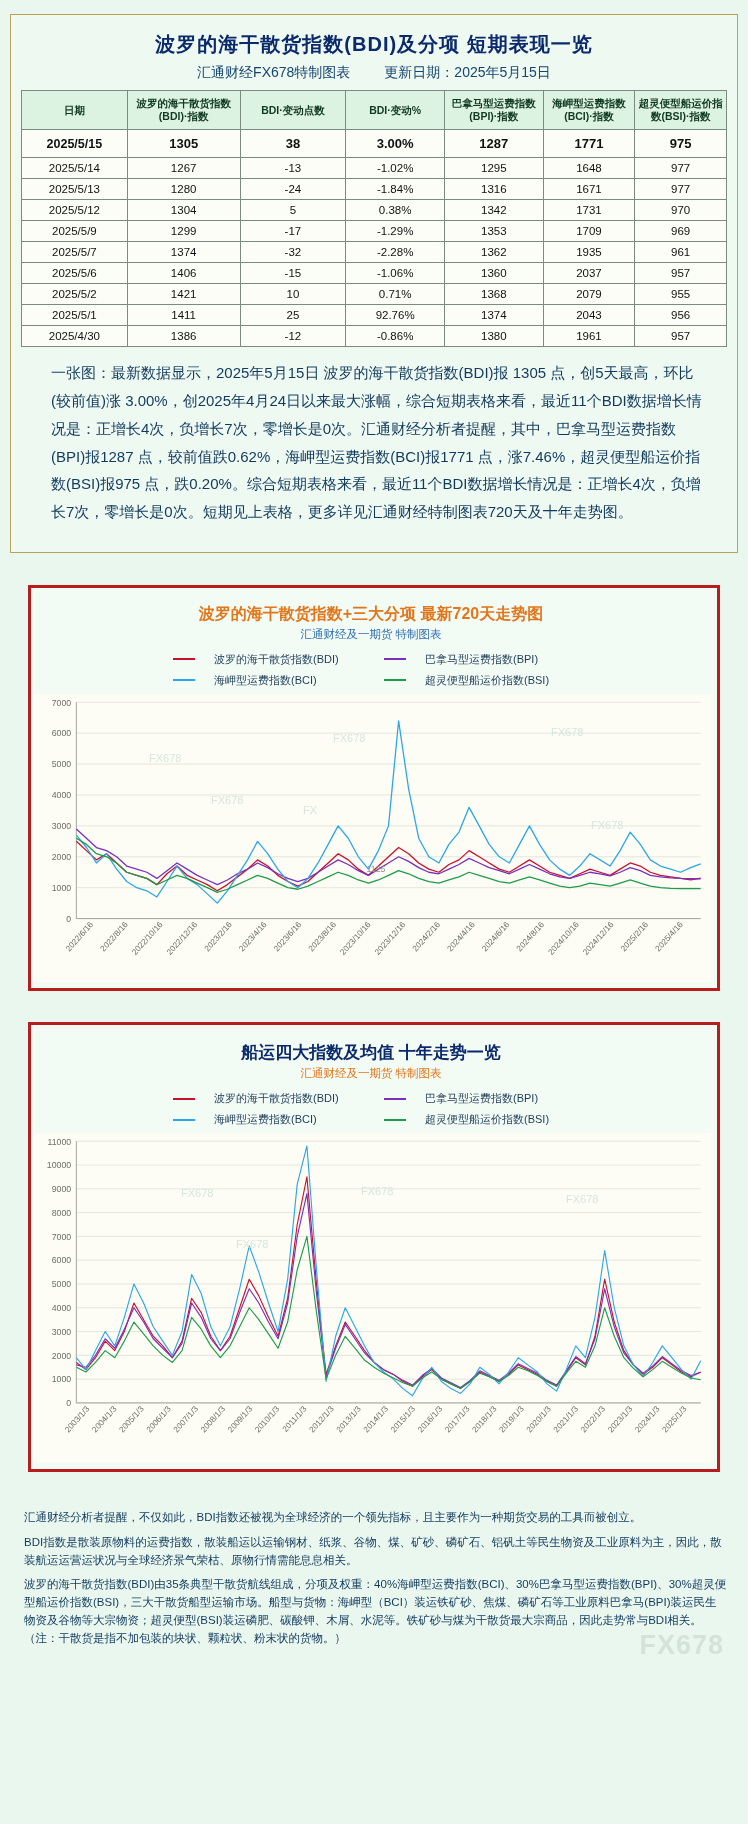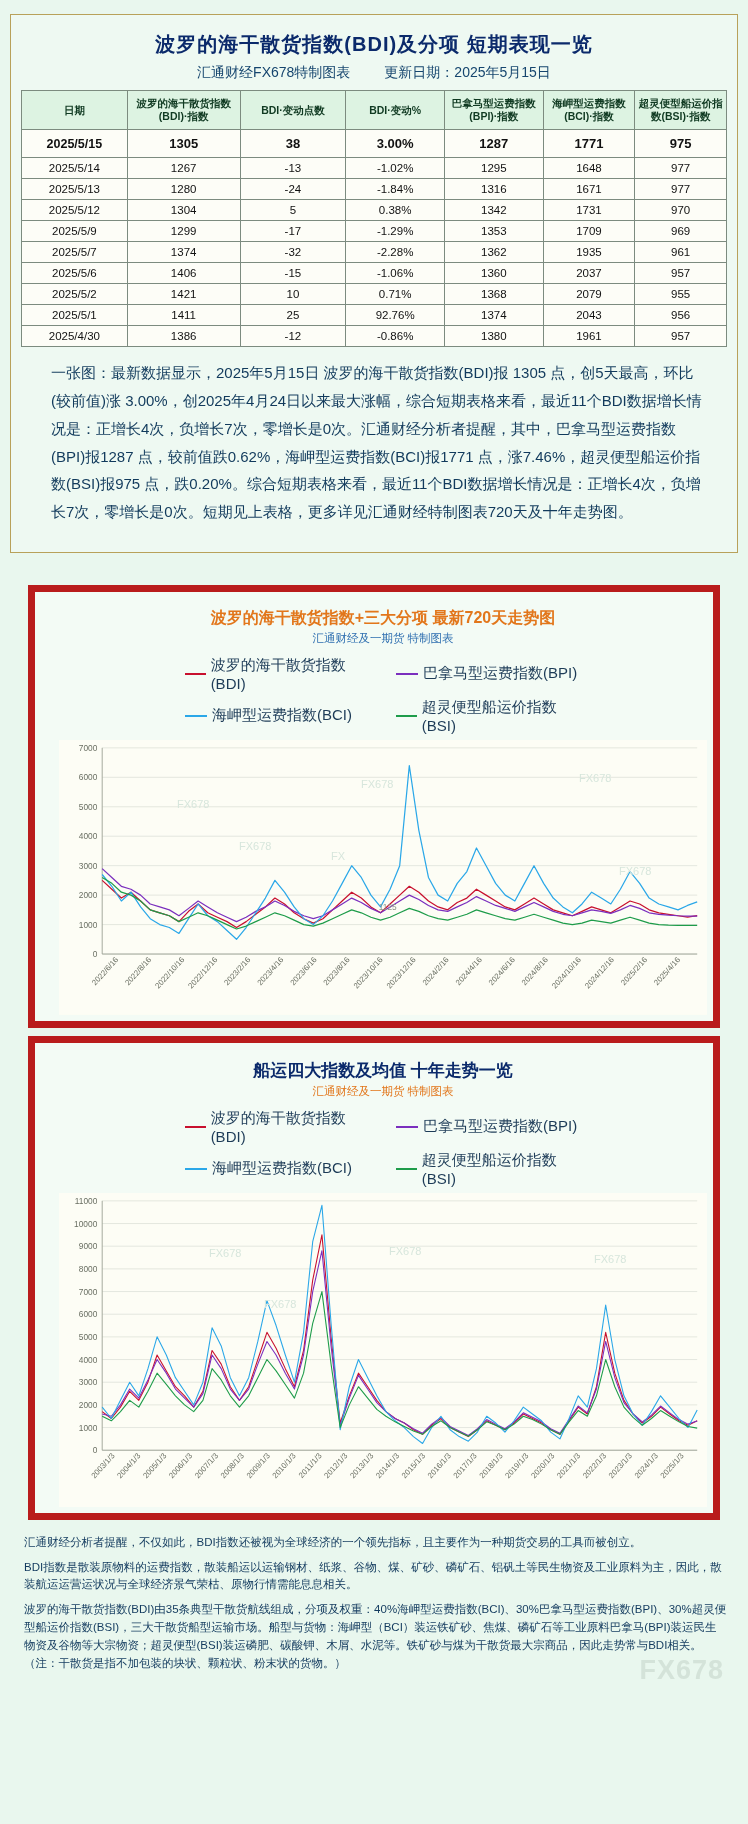--- a/index.html
+++ b/index.html
@@ -68,23 +68,23 @@
     font-size:15px;
     line-height:1.85;
     color:#113a5c;
     padding:12px 18px 14px 30px;
     text-indent:0;
   }
 
   
   .chart-panel {
     background:#f3fbf5;
-    border:7px solid #b91c1c;
-    margin:0 18px 8px 18px;
-    padding:10px 6px 6px 24px;
+    border:3px solid #b91c1c;
+    margin:0 18px 31px 18px;
+    padding:10px 6px 6px 0;
   }
   .ct-title {
     text-align:center;
     font-size:16px;
     font-weight:bold;
     color:#e2761b;
     padding:6px 0 2px 0;
   }
   .ct-title.blue { color:#0b2a6b; font-size:17px; }
   .ct-sub {
@@ -100,22 +100,22 @@
     justify-content:center;
     gap:6px 26px;
     padding:4px 0 6px 0;
     max-width:430px;
     margin:0 auto;
   }
   .legend.wide { max-width:460px; }
   .lg {
     display:flex;
     align-items:center;
-    gap:5px;
-    font-size:15px;
+    gap:19px;
+    font-size:11px;
     color:#1d3b57;
     width:185px;
   }
   .lg i { display:inline-block; width:22px; height:2px; }
   .plot-wrap { position:relative; }
   svg { display:block; width:100%; }
   .wm {
     position:absolute;
     font-size:11px;
     color:#d7e6dc;

